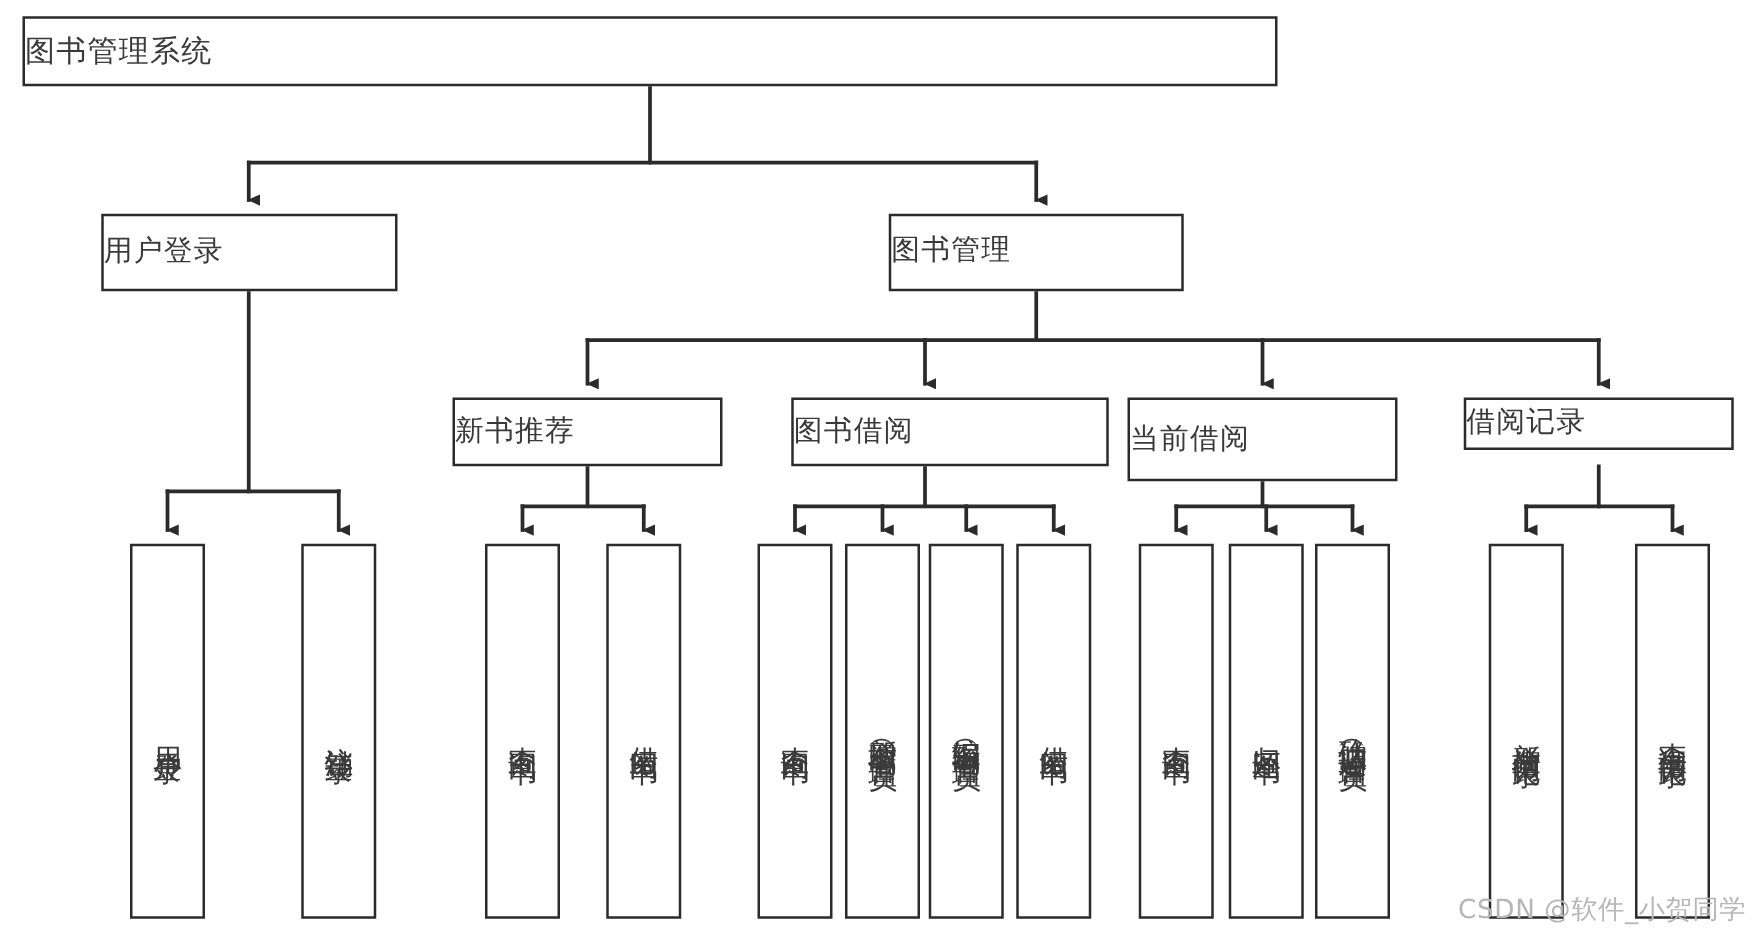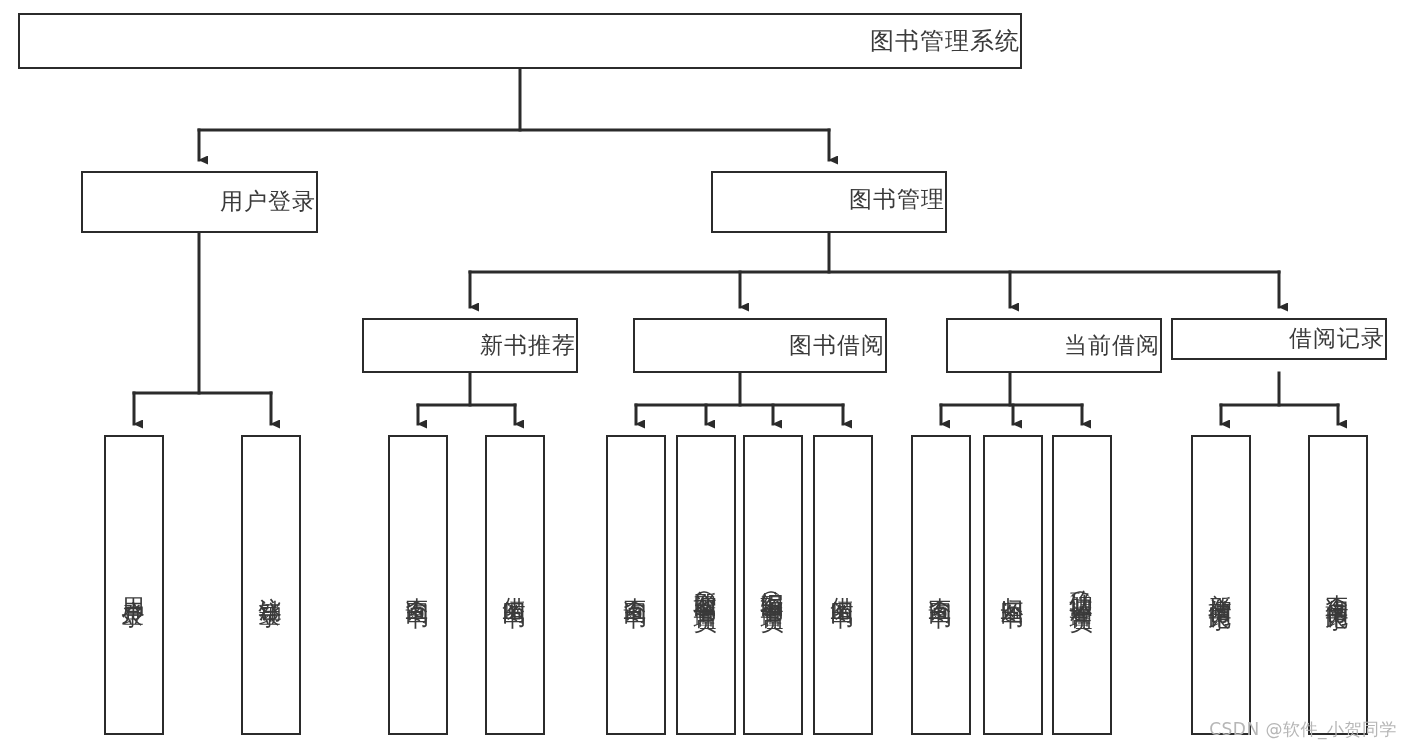--- a/index.html
+++ b/index.html
@@ -24,21 +24,21 @@
     width: 1405px;
     height: 747px;
   }
   .node-box {
     position: absolute;
     box-sizing: border-box;
     border: 2.5px solid #2b2b2b;
     background: #ffffff;
     display: flex;
     align-items: center;
-    justify-content: flex-end;
+    justify-content: flex-start;
     color: #3a3a3a;
     z-index: 2;
   }
   .node-box.horiz {
     font-size: 23px;
     letter-spacing: 1px;
     line-height: 1.1;
   }
   .node-box.root {
     font-size: 24px;
@@ -60,21 +60,21 @@
   }
   .vert .node-label {
     writing-mode: vertical-rl;
     text-orientation: upright;
     white-space: nowrap;
   }
   #watermark {
     position: absolute;
     right: 8px;
     bottom: 6px;
-    font-size: 17px;
+    font-size: 21px;
     color: #b6b6b6;
     z-index: 5;
     white-space: nowrap;
     letter-spacing: 0.5px;
   }
 </style>
 </head>
 <body>
 
 <div id="diagram-root">
@@ -131,21 +131,21 @@
       </div>
       <div class="node-box horiz" style="left: 711px; top: 171px; width: 236px; height: 62px; font-family: Liberation Mono, monospace;">
         <span class="node-label">图书管理</span>
       </div>
       <div class="node-box horiz" style="left: 362px; top: 318px; width: 216px; height: 55px;">
         <span class="node-label">新书推荐</span>
       </div>
       <div class="node-box horiz" style="left: 633px; top: 318px; width: 254px; height: 55px;">
         <span class="node-label">图书借阅</span>
       </div>
-      <div class="node-box horiz" style="left: 946px; top: 318px; width: 216px; height: 55px;">
+      <div class="node-box horiz" style="left: 902px; top: 318px; width: 216px; height: 67px;">
         <span class="node-label">当前借阅</span>
       </div>
       <div class="node-box horiz" style="left: 1171px; top: 318px; width: 216px; height: 42px;">
         <span class="node-label">借阅记录</span>
       </div>
       <div class="node-box vert" style="left: 104px; top: 435px; width: 60px; height: 300px;">
         <span class="node-label">用户登录</span>
       </div>
       <div class="node-box vert" style="left: 241px; top: 435px; width: 60px; height: 300px;">
         <span class="node-label">注销登录</span>

